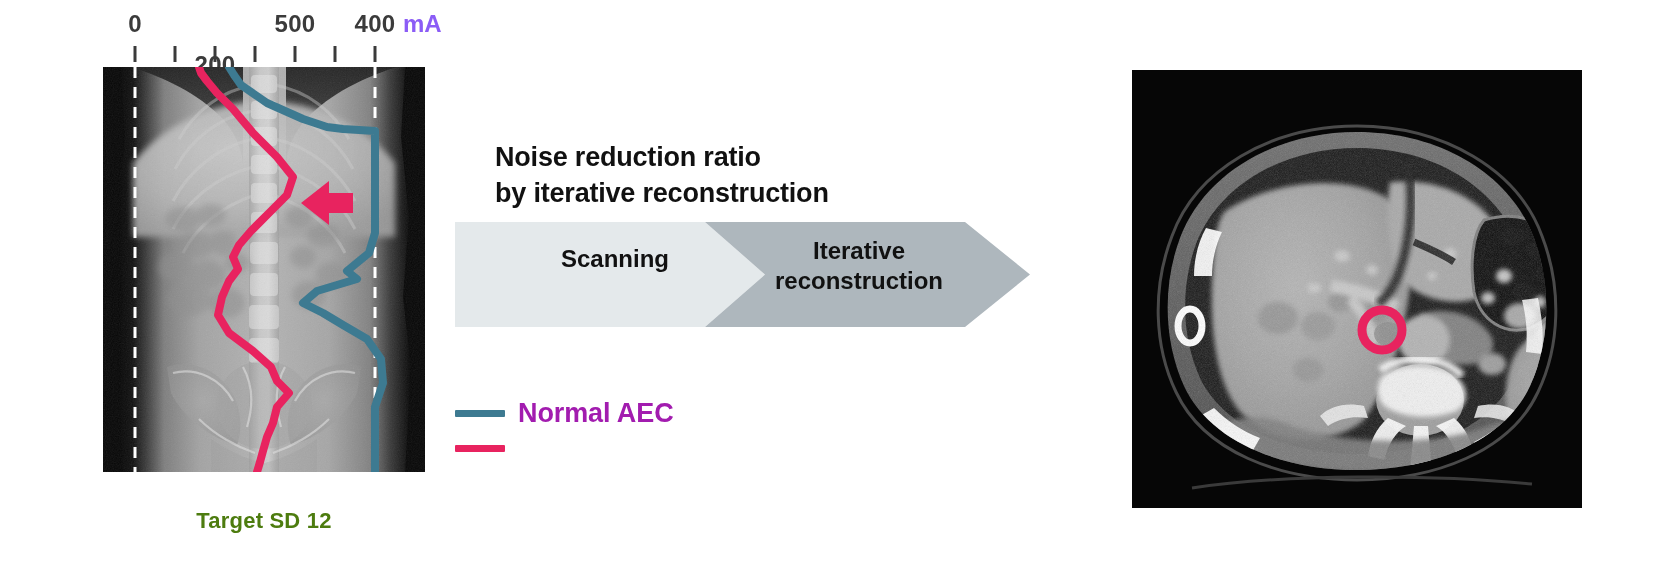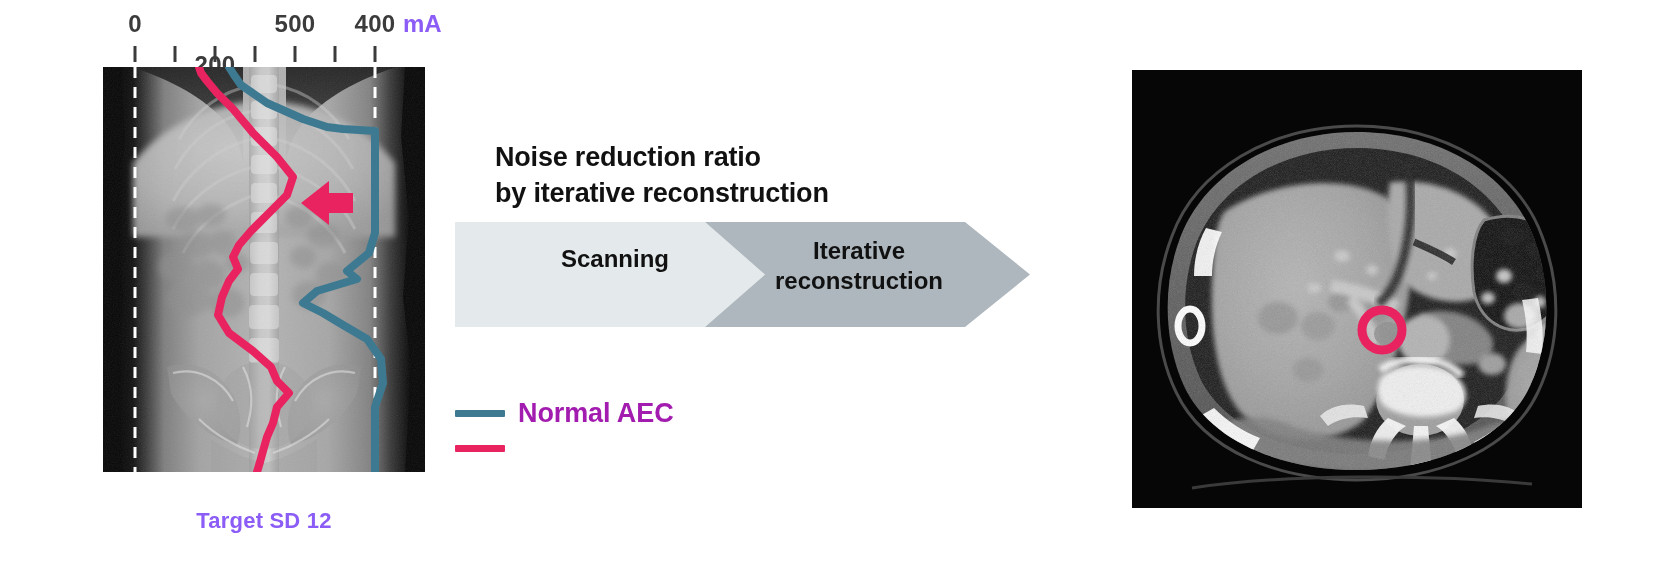--- a/index.html
+++ b/index.html
@@ -60,21 +60,21 @@
   }
   #scanogram svg { display: block; }
 
   #target-sd {
     position: absolute;
     left: 103px; top: 508px;
     width: 322px;
     text-align: center;
     font-size: 22px;
     font-weight: bold;
-    color: #8b5cf6;
+    color: #4d7c0f;
     letter-spacing: .2px;
   }
 
   
   #center-panel {
     position: absolute;
     left: 455px; top: 0;
     width: 600px; height: 561px;
   }
   #center-heading {

